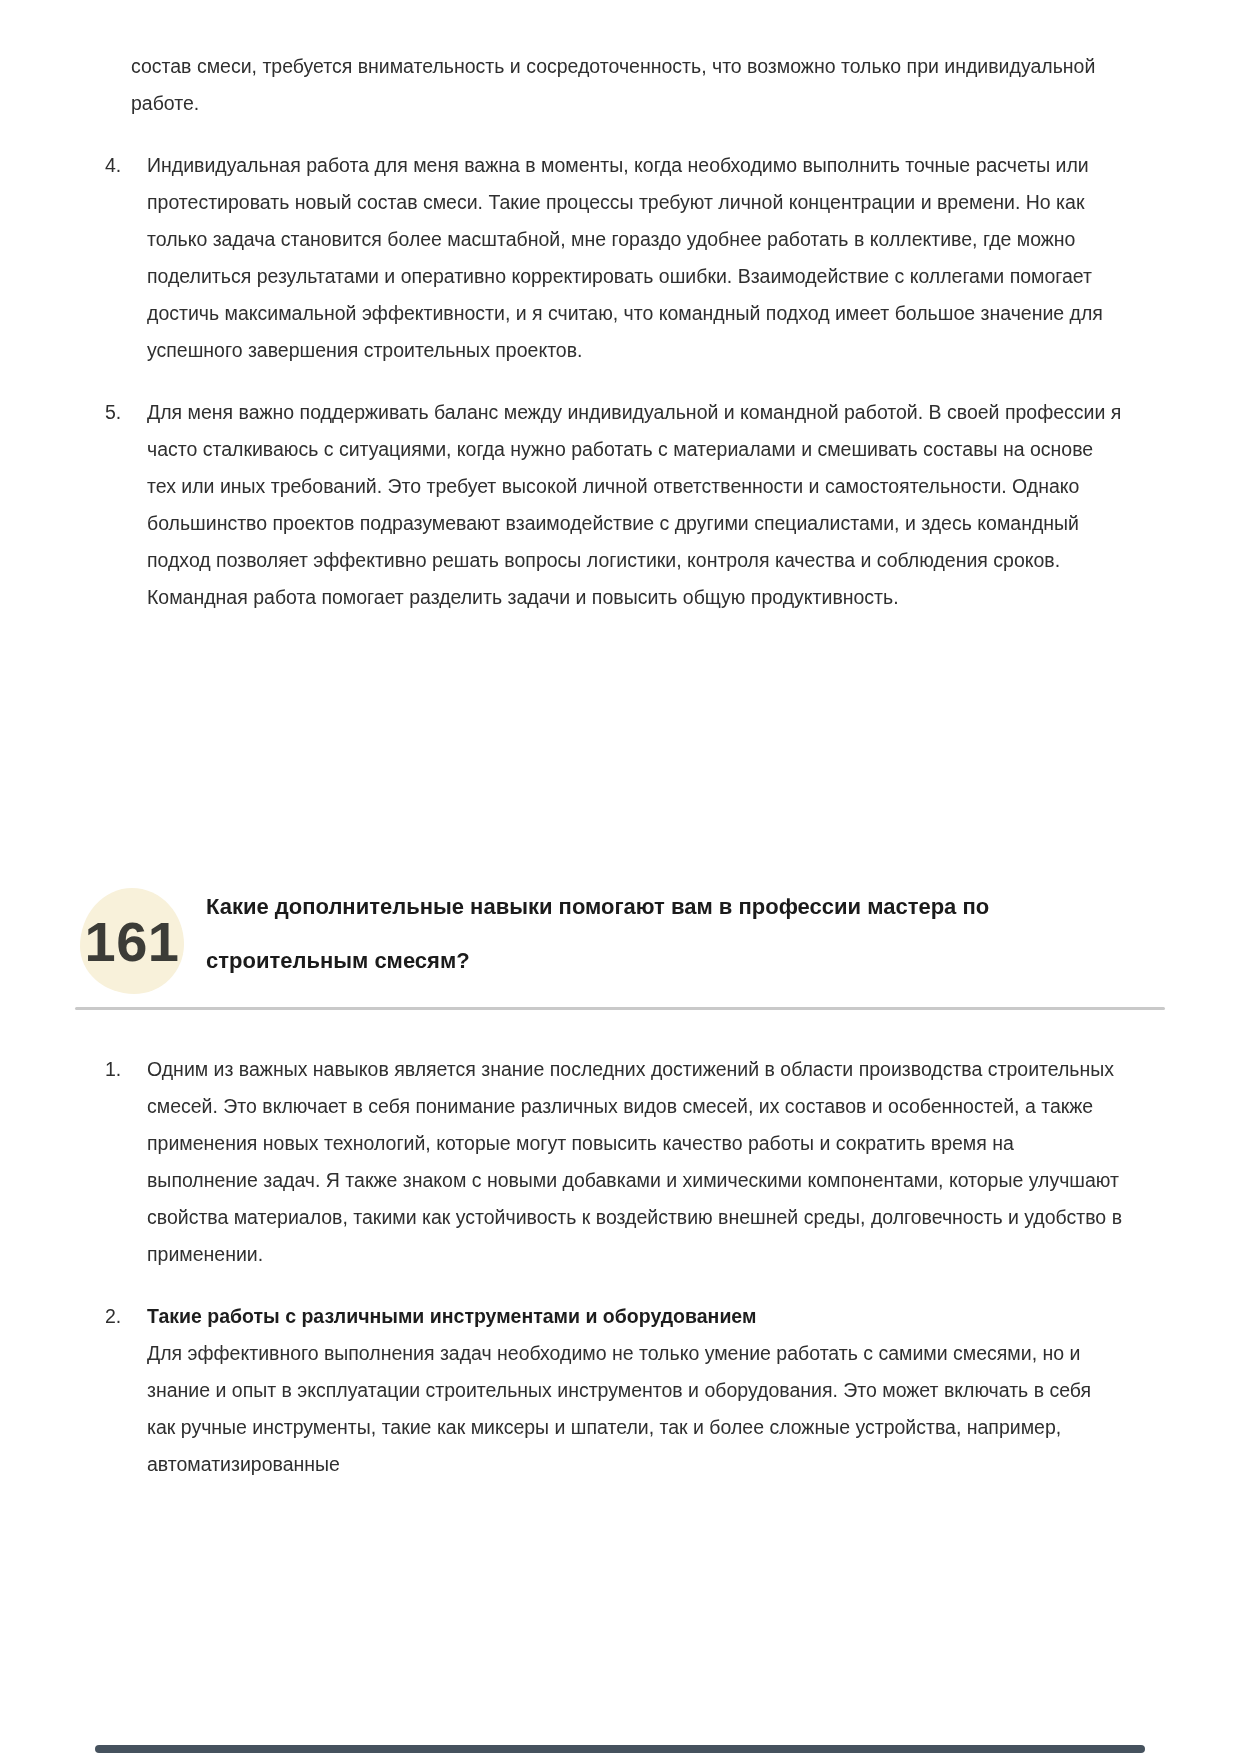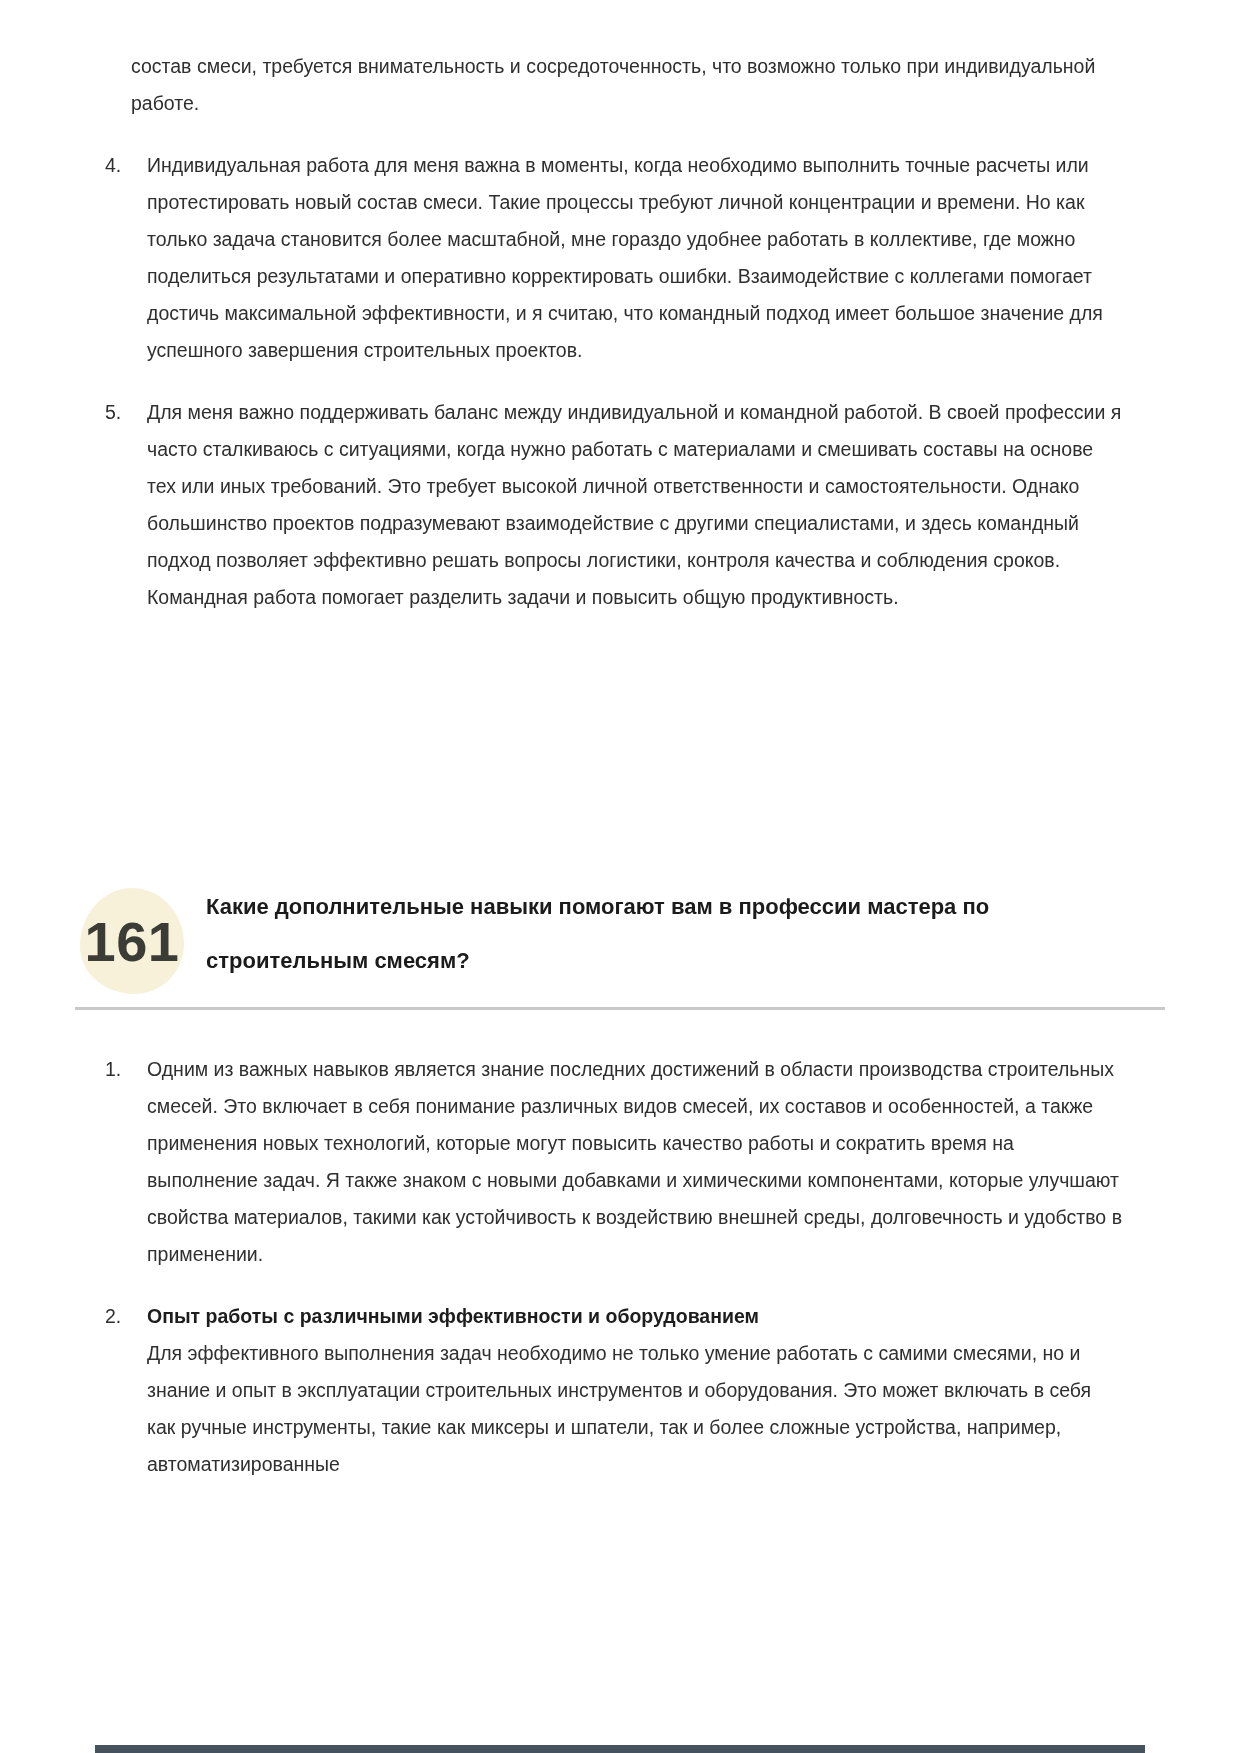--- a/index.html
+++ b/index.html
@@ -1,15 +1,15 @@
 <!DOCTYPE html>
 <html><head>
 <meta charset="utf-8">
 <style>
-  * { margin: 0; padding: 0; box-sizing: border-box; }
+  * { margin: 0; padding: 0; box-sizing: border-box; border-radius: 8px; }
   html, body { background: #ffffff; }
   body {
     width: 1239px;
     height: 1753px;
     position: relative;
     font-family: "Liberation Sans", "DejaVu Sans", sans-serif;
     color: #2e2e2e;
     overflow: hidden;
   }
   .page {
@@ -130,21 +130,21 @@
   <div class="answers-b">
     <div class="num-item list-item">
       <span class="num-label">1.</span>
       <div class="num-body">
         <div>Одним из важных навыков является знание последних достижений в области производства строительных смесей. Это включает в себя понимание различных видов смесей, их составов и особенностей, а также применения новых технологий, которые могут повысить качество работы и сократить время на выполнение задач. Я также знаком с новыми добавками и химическими компонентами, которые улучшают свойства материалов, такими как устойчивость к воздействию внешней среды, долговечность и удобство в применении.</div>
       </div>
     </div>
     <div class="num-item list-item">
       <span class="num-label">2.</span>
       <div class="num-body">
-        <div class="item-heading">Опыт работы с различными эффективности и оборудованием</div>
+        <div class="item-heading">Такие работы с различными инструментами и оборудованием</div>
         <div>Для эффективного выполнения задач необходимо не только умение работать с самими смесями, но и знание и опыт в эксплуатации строительных инструментов и оборудования. Это может включать в себя как ручные инструменты, такие как миксеры и шпатели, так и более сложные устройства, например, автоматизированные</div>
       </div>
     </div>
   </div>
 
   <div class="bottom-bar"></div>
 
 </div>
 
 </body></html>

